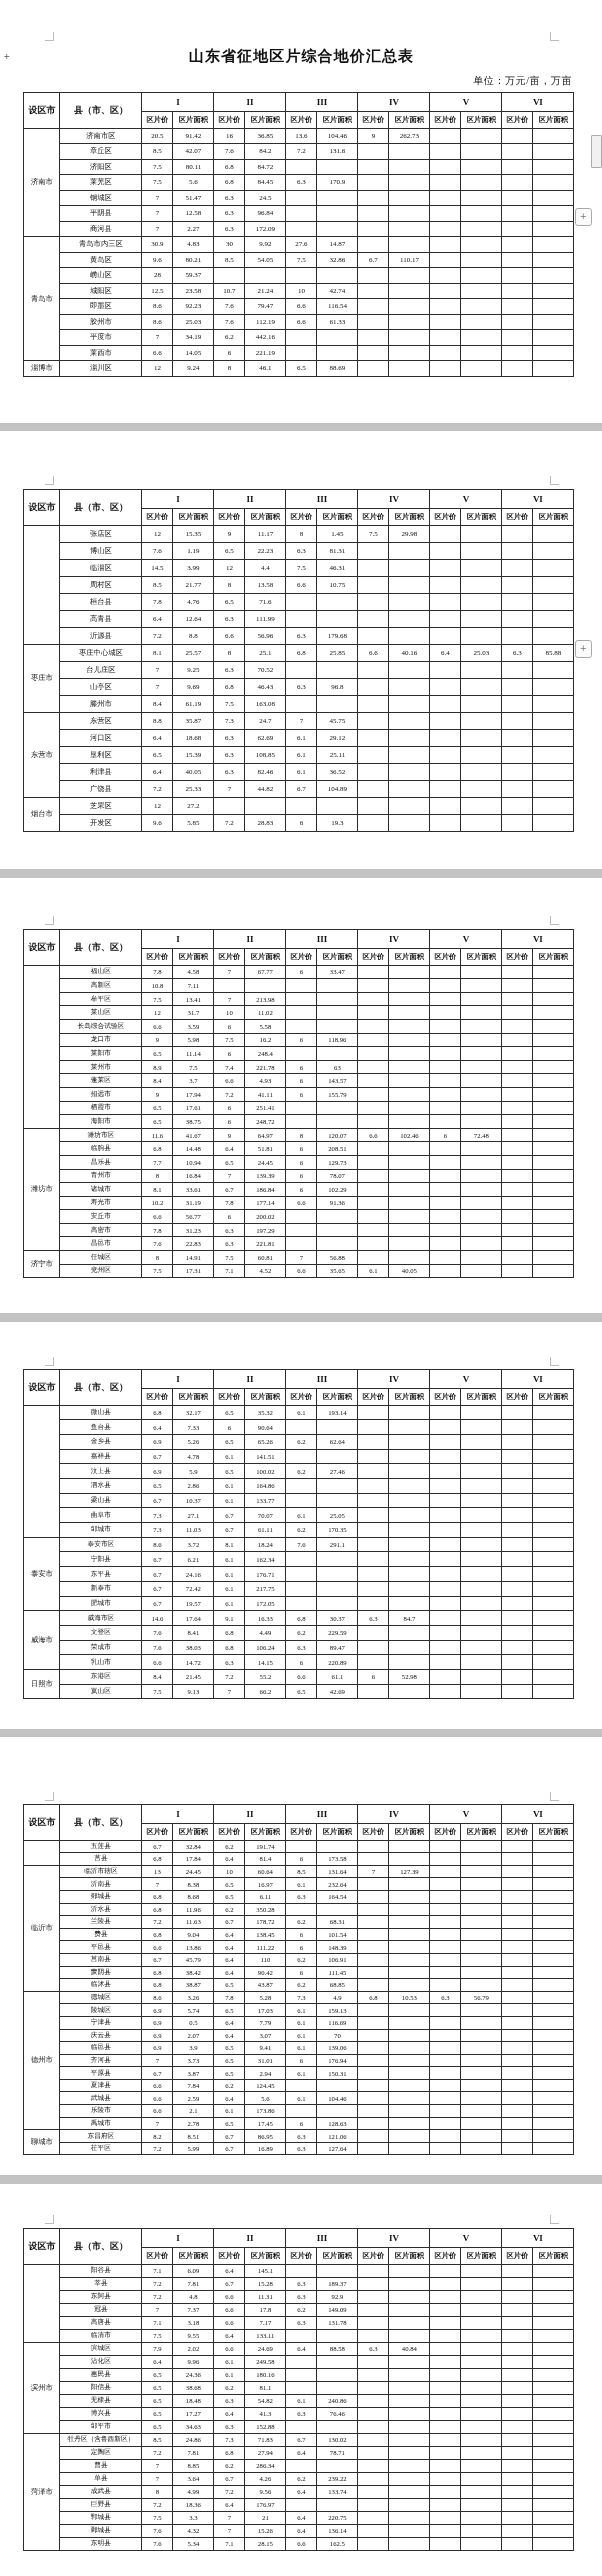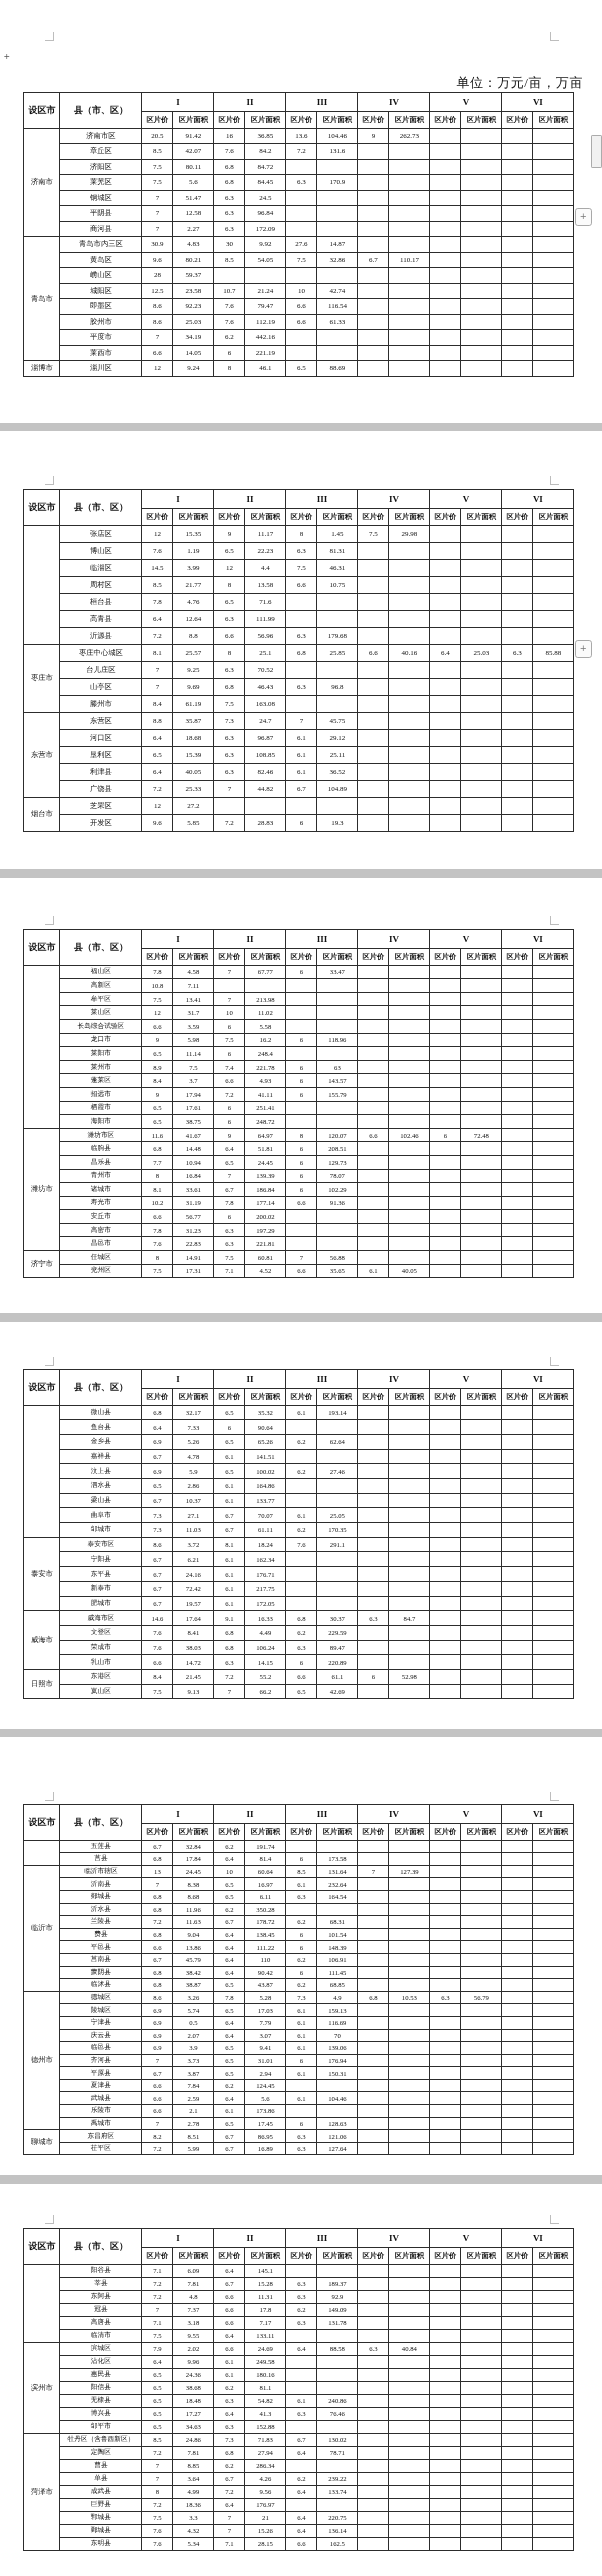--- a/index.html
+++ b/index.html
@@ -7,21 +7,21 @@
     width:603px;height:2576px;position:relative;background:#ffffff;
     font-family:"Liberation Serif","DejaVu Serif",serif;color:#111;
   }
   .gap{position:absolute;left:0;width:603px;background:#c3c3c3;}
   .page{position:absolute;left:0;width:603px;background:#fff;overflow:hidden;}
   .title{
     position:absolute;top:47px;left:0;width:603px;margin:0;
     text-align:center;font-size:15px;font-weight:bold;letter-spacing:1.1px;
   }
   .unit{
-    position:absolute;top:74px;right:20px;font-size:13px;letter-spacing:0.6px;
+    position:absolute;top:74px;right:31px;font-size:10px;letter-spacing:0.6px;
   }
   .tblwrap{position:absolute;left:23.4px;}
   table.tbl{
     border-collapse:collapse;table-layout:fixed;background:#fff;
     font-family:"Liberation Serif","DejaVu Serif",serif;
     border:1.1px solid #1c1c1c;
   }
   table.tbl th,table.tbl td{
     border:0.6px solid #2c2c2c;text-align:center;vertical-align:middle;
     padding:0;overflow:hidden;white-space:nowrap;
@@ -74,20 +74,21 @@
   <div class="gap" style="top:869px;height:9px;"></div>
   <div class="gap" style="top:1313px;height:9px;"></div>
   <div class="gap" style="top:1729px;height:8.4px;"></div>
   <div class="gap" style="top:2175px;height:9px;"></div>
 
   <div class="page p1" style="top:0;height:423px;">
     <span class="mark tl" style="left:45px;top:32px;"></span>
     <span class="mark tr" style="left:550px;top:32px;"></span>
     <span class="mark bl" style="left:45px;top:364px;"></span>
     <span class="mark br" style="left:550px;top:364px;"></span>
+    <h1 class="title">山东省征地区片综合地价汇总表</h1>
     <div class="unit">单位：万元/亩，万亩</div>
     <div class="tblwrap" style="top:92px;" id="t1">
         <table class="tbl">
           <colgroup>
             <col style="width: 36px;">
             <col style="width: 82px;">
             <col style="width: 31px;">
             <col style="width: 41px;">
             <col style="width: 31px;">
             <col style="width: 41px;">
@@ -609,21 +610,21 @@
               <td class="num"></td>
               <td class="num"></td>
               <td class="num"></td>
               <td class="num"></td>
             </tr>
             <tr>
               <td class="cnty">河口区</td>
               <td class="num">6.4</td>
               <td class="num">18.68</td>
               <td class="num">6.3</td>
-              <td class="num">96.87</td>
+              <td class="num">62.69</td>
               <td class="num">6.1</td>
               <td class="num">29.12</td>
               <td class="num"></td>
               <td class="num"></td>
               <td class="num"></td>
               <td class="num"></td>
               <td class="num"></td>
               <td class="num"></td>
             </tr>
             <tr>

